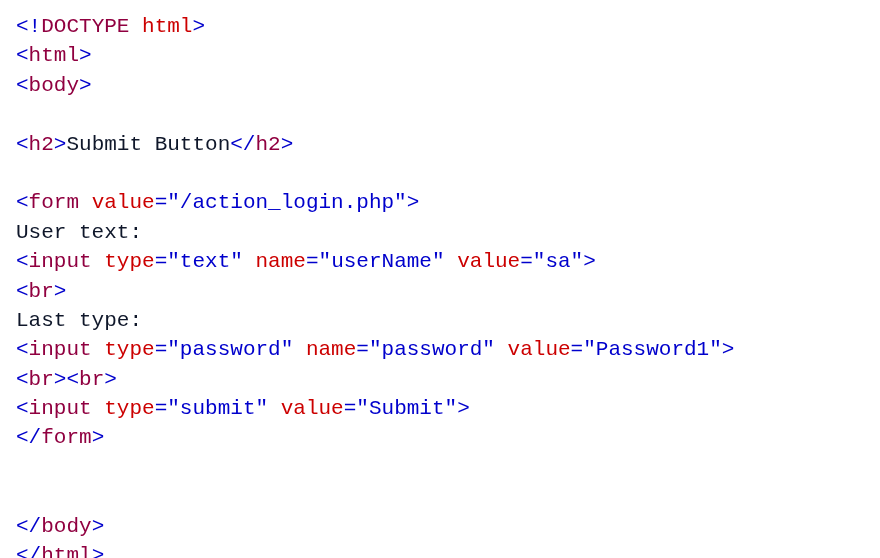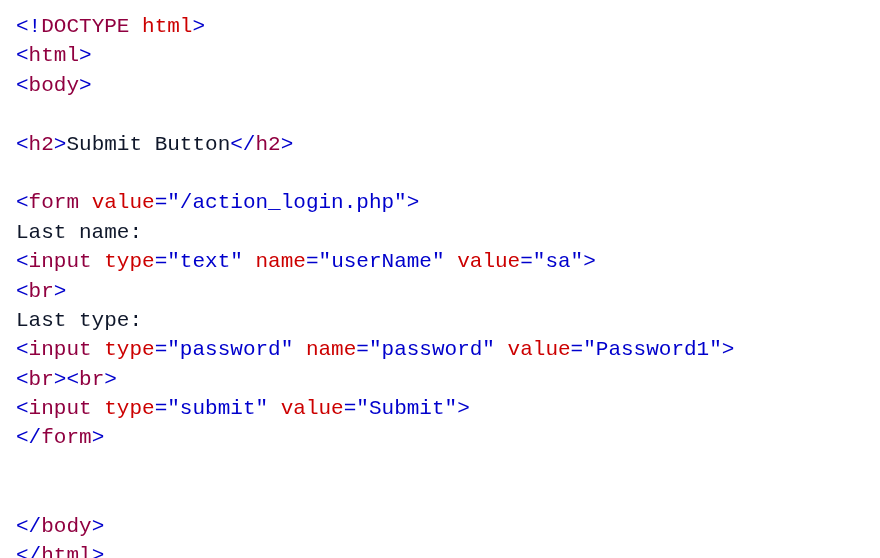--- a/index.html
+++ b/index.html
@@ -27,21 +27,21 @@
 </head>
 <body>
 
 <pre class="code"><span class="punct">&lt;!</span><span class="tag">DOCTYPE</span><span class="txt"> </span><span class="attr">html</span><span class="punct">&gt;</span>
 <span class="punct">&lt;</span><span class="tag">html</span><span class="punct">&gt;</span>
 <span class="punct">&lt;</span><span class="tag">body</span><span class="punct">&gt;</span>
 
 <span class="punct">&lt;</span><span class="tag">h2</span><span class="punct">&gt;</span><span class="txt">Submit Button</span><span class="punct">&lt;/</span><span class="tag">h2</span><span class="punct">&gt;</span>
 
 <span class="punct">&lt;</span><span class="tag">form</span><span class="txt"> </span><span class="attr">value</span><span class="punct">=</span><span class="str">"/action_login.php"</span><span class="punct">&gt;</span>
-<span class="txt">Last name:</span>
+<span class="txt">User text:</span>
 <span class="punct">&lt;</span><span class="tag">input</span><span class="txt"> </span><span class="attr">type</span><span class="punct">=</span><span class="str">"text"</span><span class="txt"> </span><span class="attr">name</span><span class="punct">=</span><span class="str">"userName"</span><span class="txt"> </span><span class="attr">value</span><span class="punct">=</span><span class="str">"sa"</span><span class="punct">&gt;</span>
 <span class="punct">&lt;</span><span class="tag">br</span><span class="punct">&gt;</span>
 <span class="txt">Last type:</span>
 <span class="punct">&lt;</span><span class="tag">input</span><span class="txt"> </span><span class="attr">type</span><span class="punct">=</span><span class="str">"password"</span><span class="txt"> </span><span class="attr">name</span><span class="punct">=</span><span class="str">"password"</span><span class="txt"> </span><span class="attr">value</span><span class="punct">=</span><span class="str">"Password1"</span><span class="punct">&gt;</span>
 <span class="punct">&lt;</span><span class="tag">br</span><span class="punct">&gt;</span><span class="punct">&lt;</span><span class="tag">br</span><span class="punct">&gt;</span>
 <span class="punct">&lt;</span><span class="tag">input</span><span class="txt"> </span><span class="attr">type</span><span class="punct">=</span><span class="str">"submit"</span><span class="txt"> </span><span class="attr">value</span><span class="punct">=</span><span class="str">"Submit"</span><span class="punct">&gt;</span>
 <span class="punct">&lt;/</span><span class="tag">form</span><span class="punct">&gt;</span>
 
 
 <span class="punct">&lt;/</span><span class="tag">body</span><span class="punct">&gt;</span>

